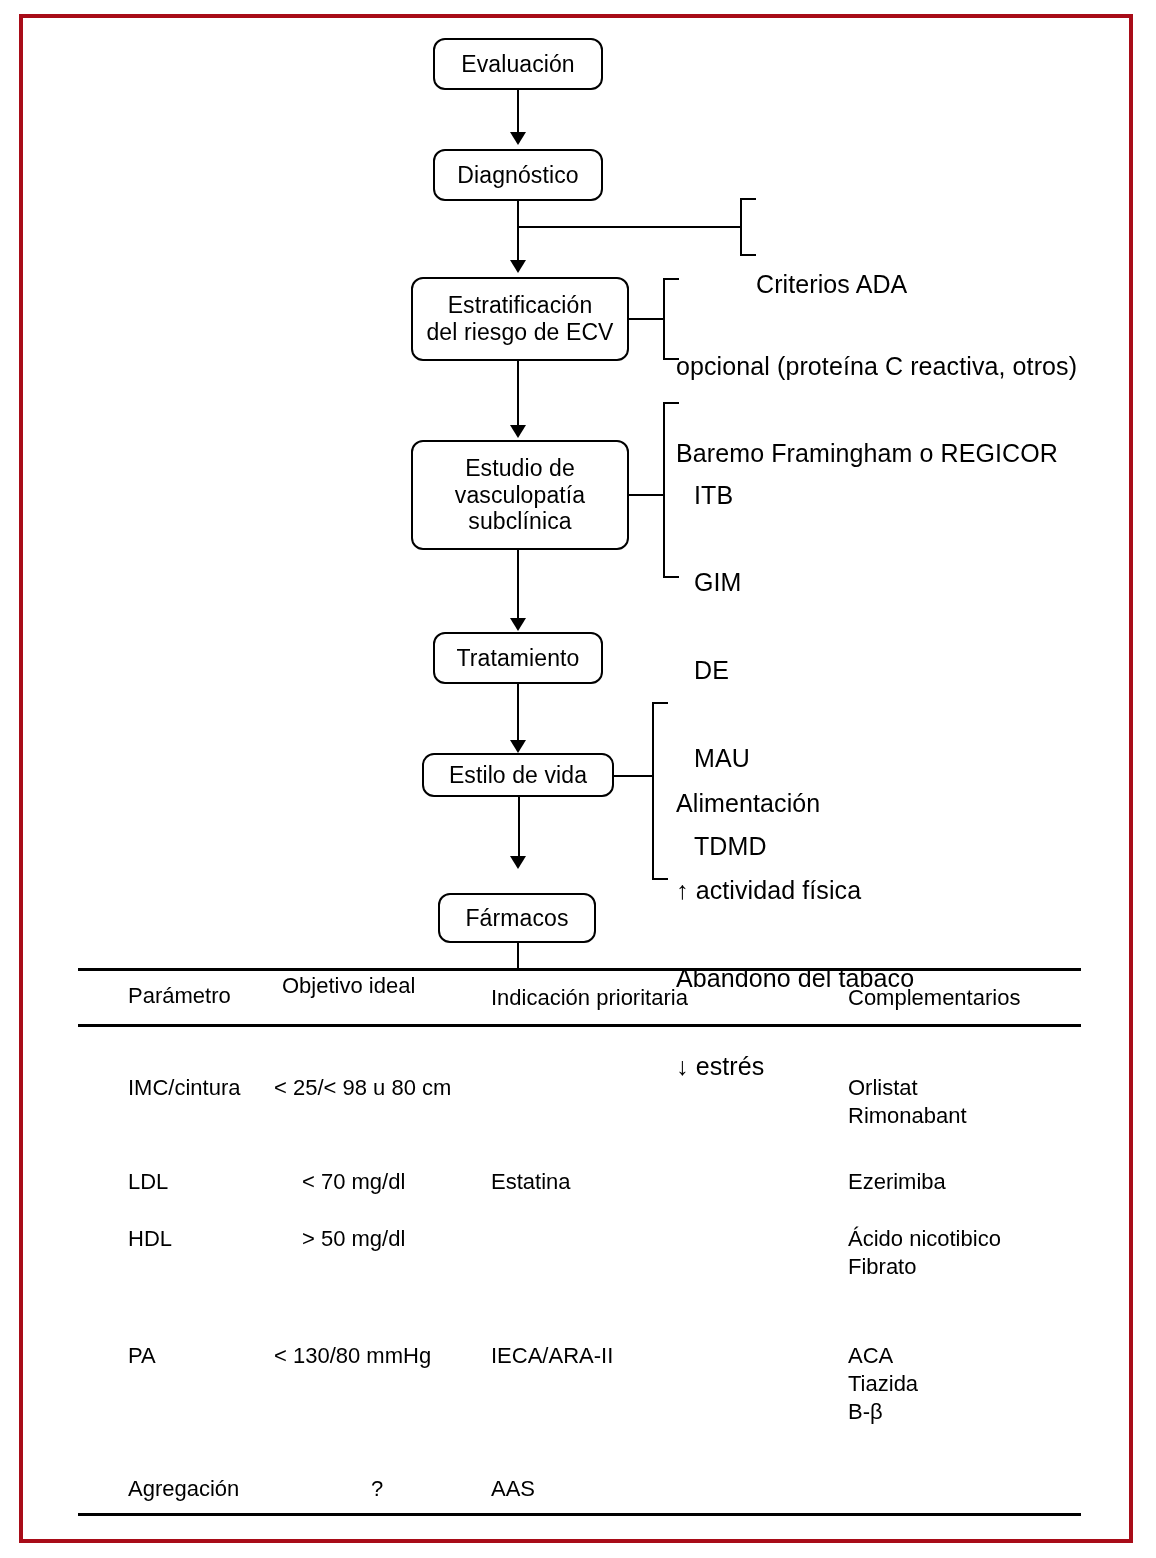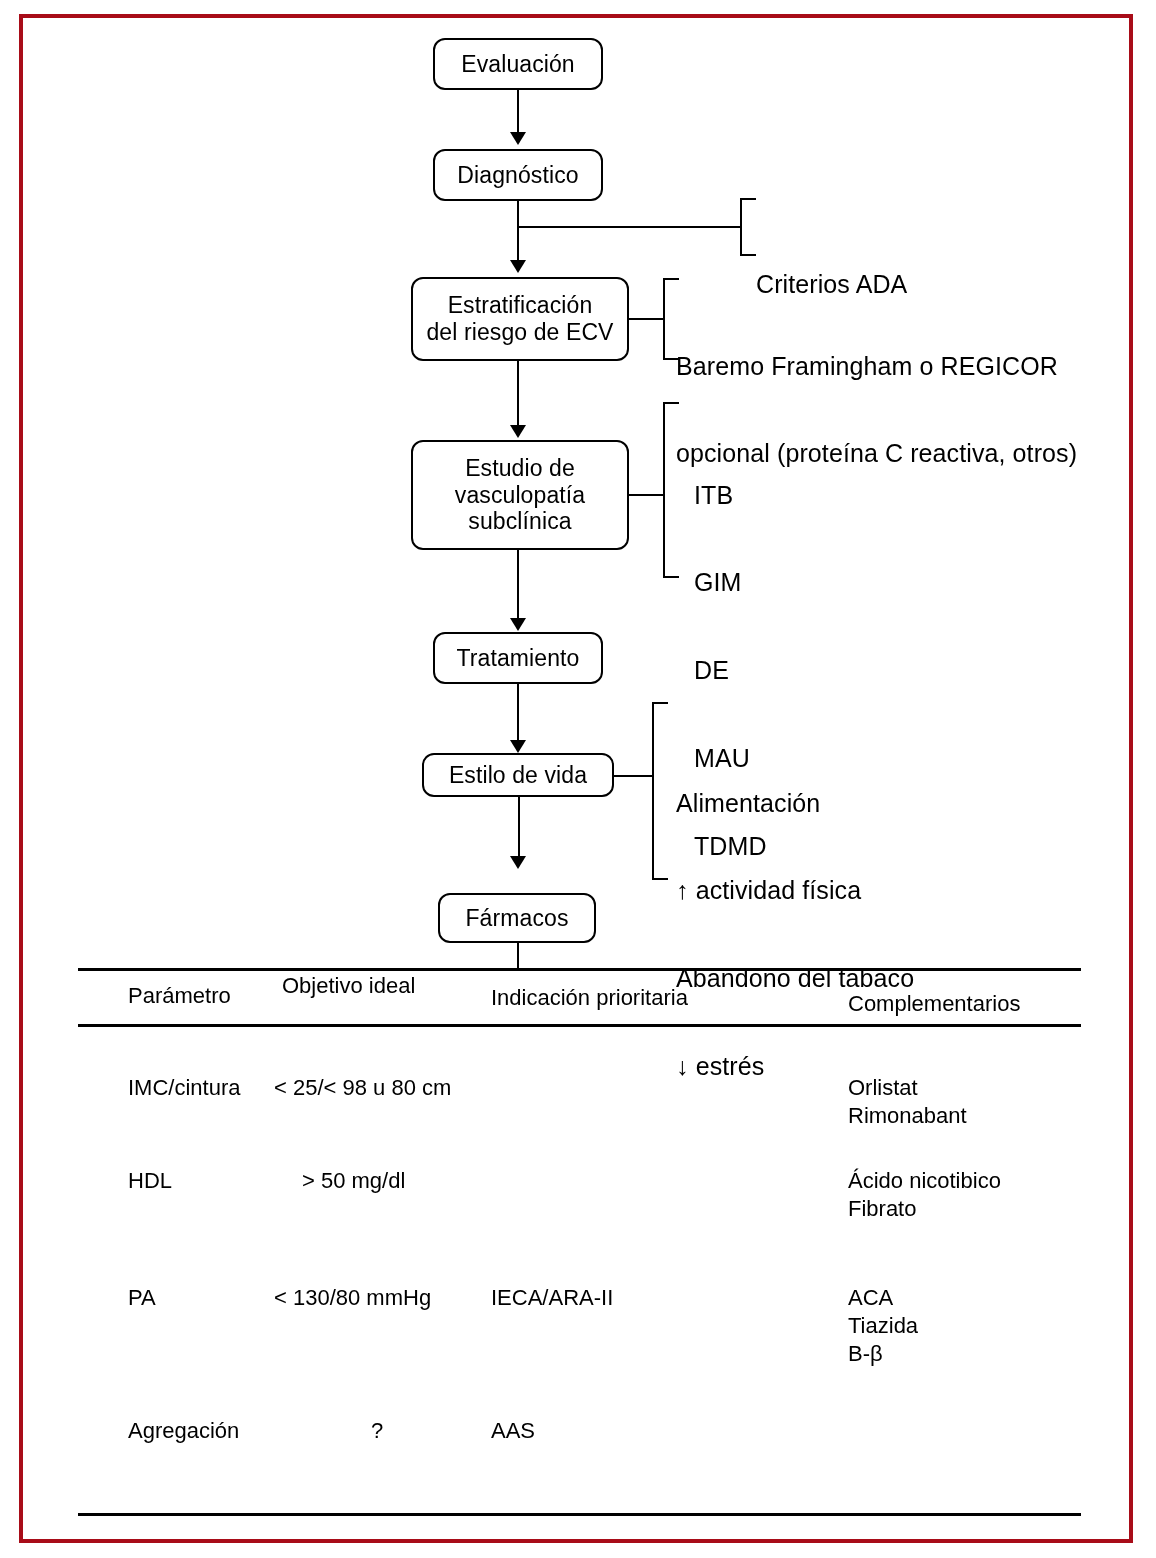--- a/index.html
+++ b/index.html
@@ -146,22 +146,22 @@
       <span class="ln">Criterios ADA</span>
     </div>
 
     <div class="node" style="left:411px; top:277px; width:218px; height:84px; flex-direction:column;">
       <span>Estratificación</span>
       <span>del riesgo de ECV</span>
     </div>
     <div class="hline" style="left:629px; top:318px; width:36px;"></div>
     <div class="bracket" style="left:663px; top:278px; width:16px; height:82px;"></div>
     <div class="annot" style="left:676px; top:293px;">
+      <span class="ln">opcional (proteína C reactiva, otros)</span>
       <span class="ln">Baremo Framingham o REGICOR</span>
-      <span class="ln">opcional (proteína C reactiva, otros)</span>
     </div>
 
     <div class="vline" style="left:517px; top:361px; height:75px;"></div>
     <div class="arrowhead" style="left:510px; top:425px;"></div>
 
     <div class="node" style="left:411px; top:440px; width:218px; height:110px; flex-direction:column;">
       <span>Estudio de</span>
       <span>vasculopatía</span>
       <span>subclínica</span>
     </div>
@@ -215,35 +215,43 @@
         <col style="width:188px">
         <col style="width:225px">
         <col style="width:230px">
         <col style="width:360px">
       </colgroup>
       <thead>
         <tr style="height:72px;">
           <th style="padding-left:50px; padding-top:14px;">Parámetro</th>
           <th style="padding-left:16px; padding-top:4px;">Objetivo ideal</th>
           <th style="padding-left:0px;  padding-top:16px;">Indicación prioritaria</th>
-          <th style="padding-left:127px; padding-top:22px;">Complementarios</th>
+          <th style="padding-left:127px; padding-top:16px;">Complementarios</th>
         </tr>
       </thead>
       <tbody>
 
         <tr style="height:112px;">
           <td style="padding-left:50px;  padding-top:34px;">IMC/cintura</td>
           <td style="padding-left:8px;   padding-top:34px;">&lt; 25/&lt; 98 u 80 cm</td>
           <td style="padding-left:0px;  padding-top:34px;"></td>
           <td class="cell-lines" style="padding-left:127px; padding-top:34px;">
             <span>Orlistat</span>
             <span>Rimonabant</span>
           </td>
         </tr>
 
+        <tr style="height:58px;">
+          <td style="padding-left:50px;  padding-top:16px;">LDL</td>
+          <td style="padding-left:36px;  padding-top:16px;">&lt; 70 mg/dl</td>
+          <td style="padding-left:0px;  padding-top:16px;">Estatina</td>
+          <td class="cell-lines" style="padding-left:127px; padding-top:16px;">
+            <span>Ezerimiba</span>
+          </td>
+        </tr>
 
         <tr style="height:120px;">
           <td style="padding-left:50px;  padding-top:15px;">HDL</td>
           <td style="padding-left:36px;  padding-top:15px;">&gt; 50 mg/dl</td>
           <td style="padding-left:0px;  padding-top:15px;"></td>
           <td class="cell-lines" style="padding-left:127px; padding-top:15px;">
             <span>Ácido nicotibico</span>
             <span>Fibrato</span>
           </td>
         </tr>

